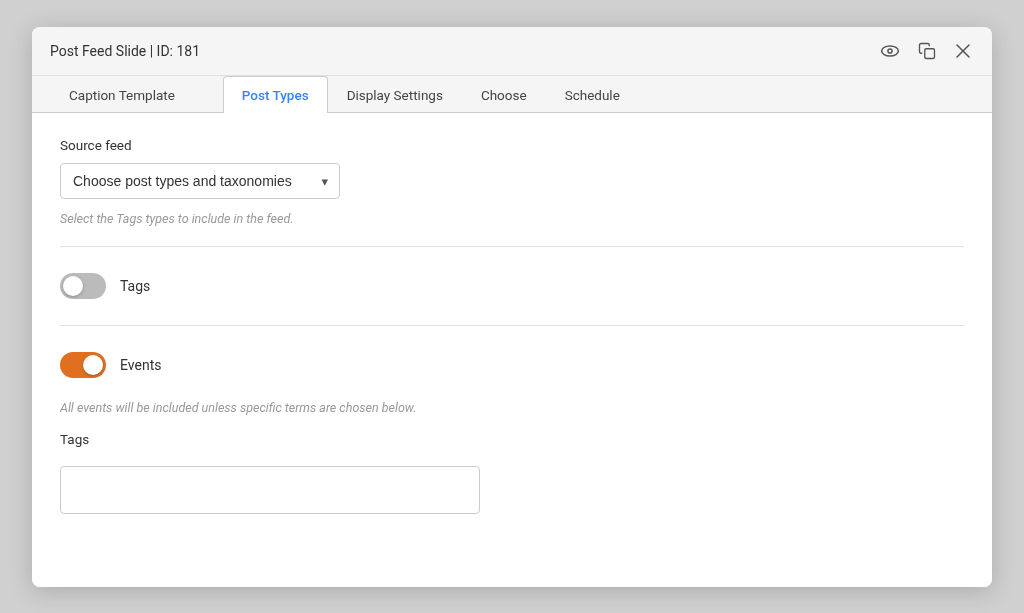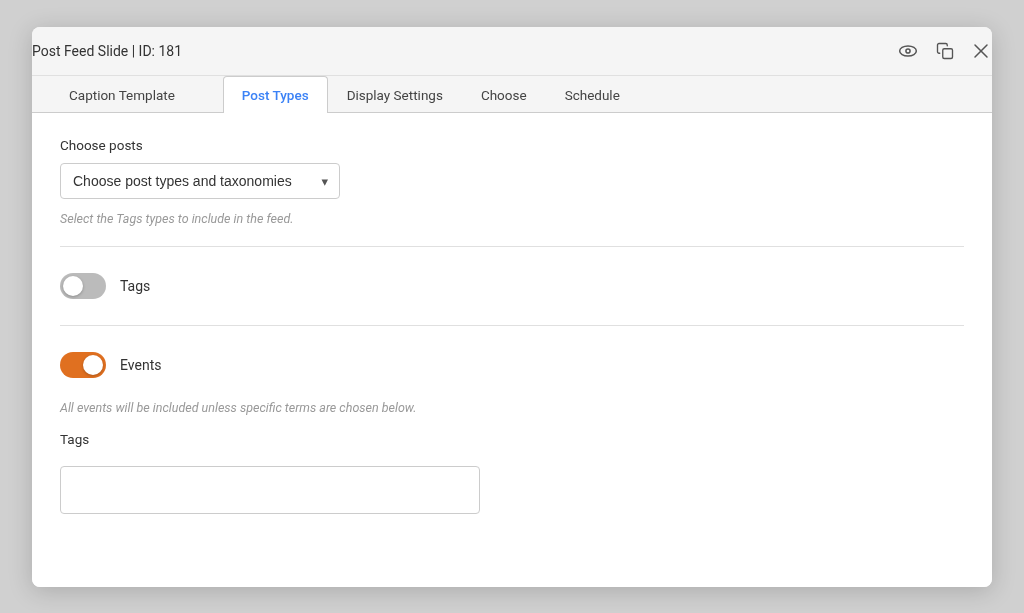--- a/index.html
+++ b/index.html
@@ -22,21 +22,21 @@
       min-height: 560px;
       display: flex;
       flex-direction: column;
       overflow: hidden;
     }
 
     .modal-header {
       display: flex;
       align-items: center;
       justify-content: space-between;
-      padding: 12px 0;
+      padding: 12px 18px;
       background: #f5f5f5;
       border-bottom: 1px solid #e0e0e0;
     }
 
     .modal-title {
       font-size: 14px;
       color: #333;
       font-weight: 400;
     }
 
@@ -268,21 +268,21 @@
     <div class="tab">Caption Template</div>
     <div class="tab active">Post Types</div>
     <div class="tab">Display Settings</div>
     <div class="tab">Choose</div>
     <div class="tab">Schedule</div>
   </div>
 
   <div class="modal-body">
 
     
-    <div class="section-label">Choose posts</div>
+    <div class="section-label">Source feed</div>
     <div class="select-wrapper">
       <select>
         <option>Choose post types and taxonomies</option>
       </select>
       <span class="select-arrow">▾</span>
     </div>
     <div class="hint-text">Select the Tags types to include in the feed.</div>
 
     <hr class="divider">
 

